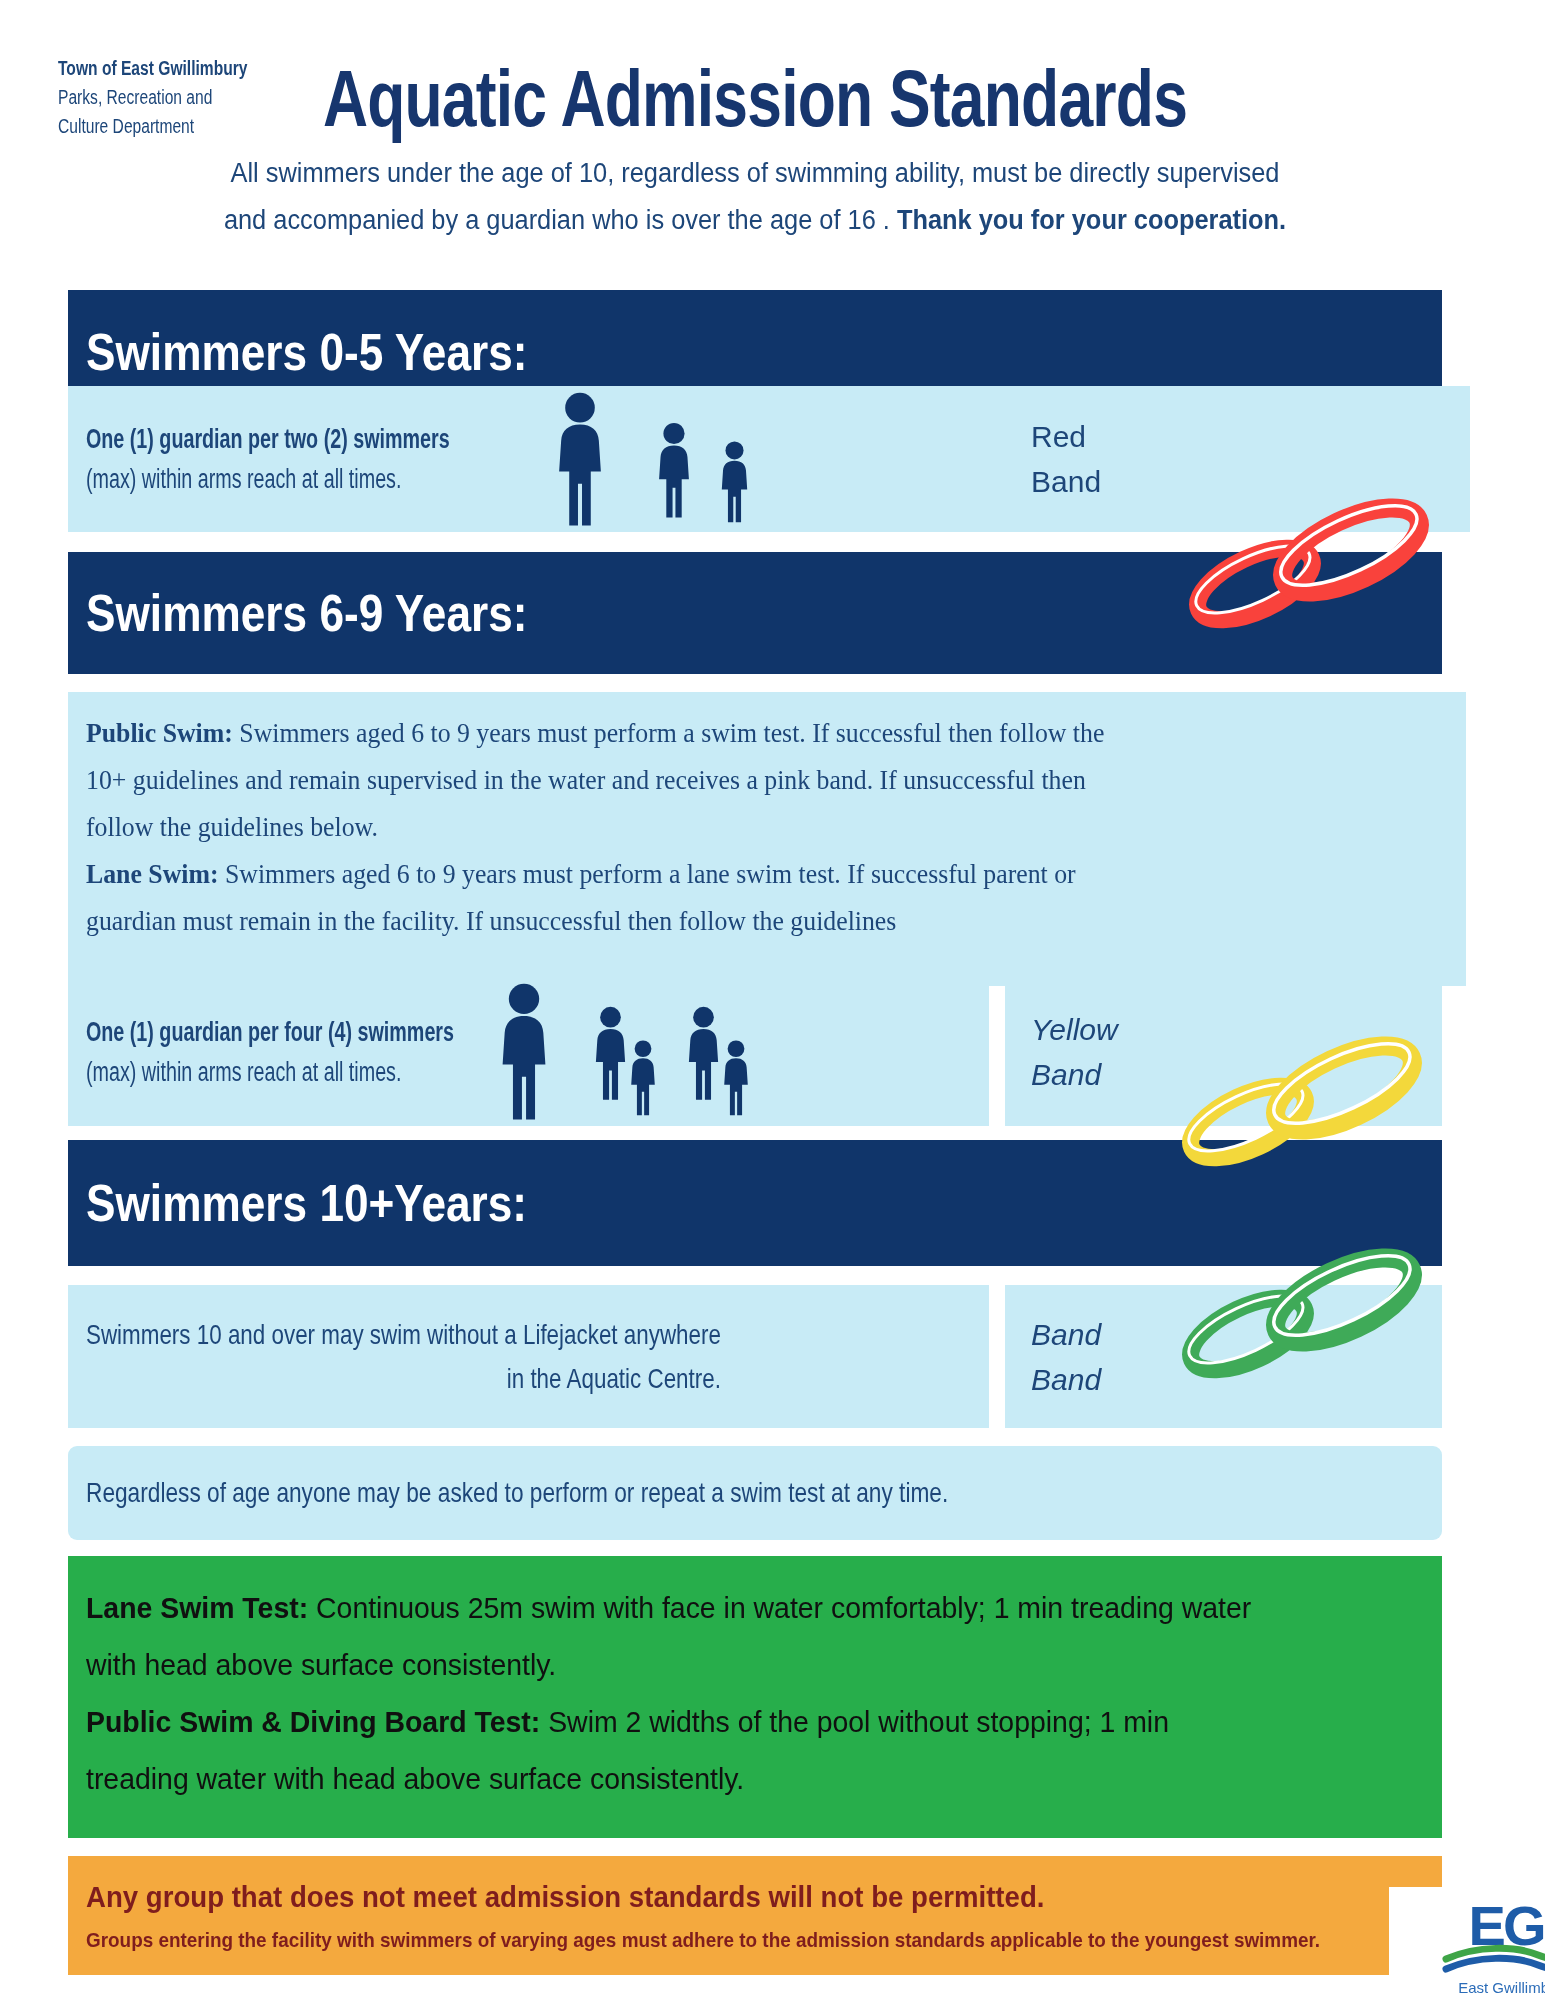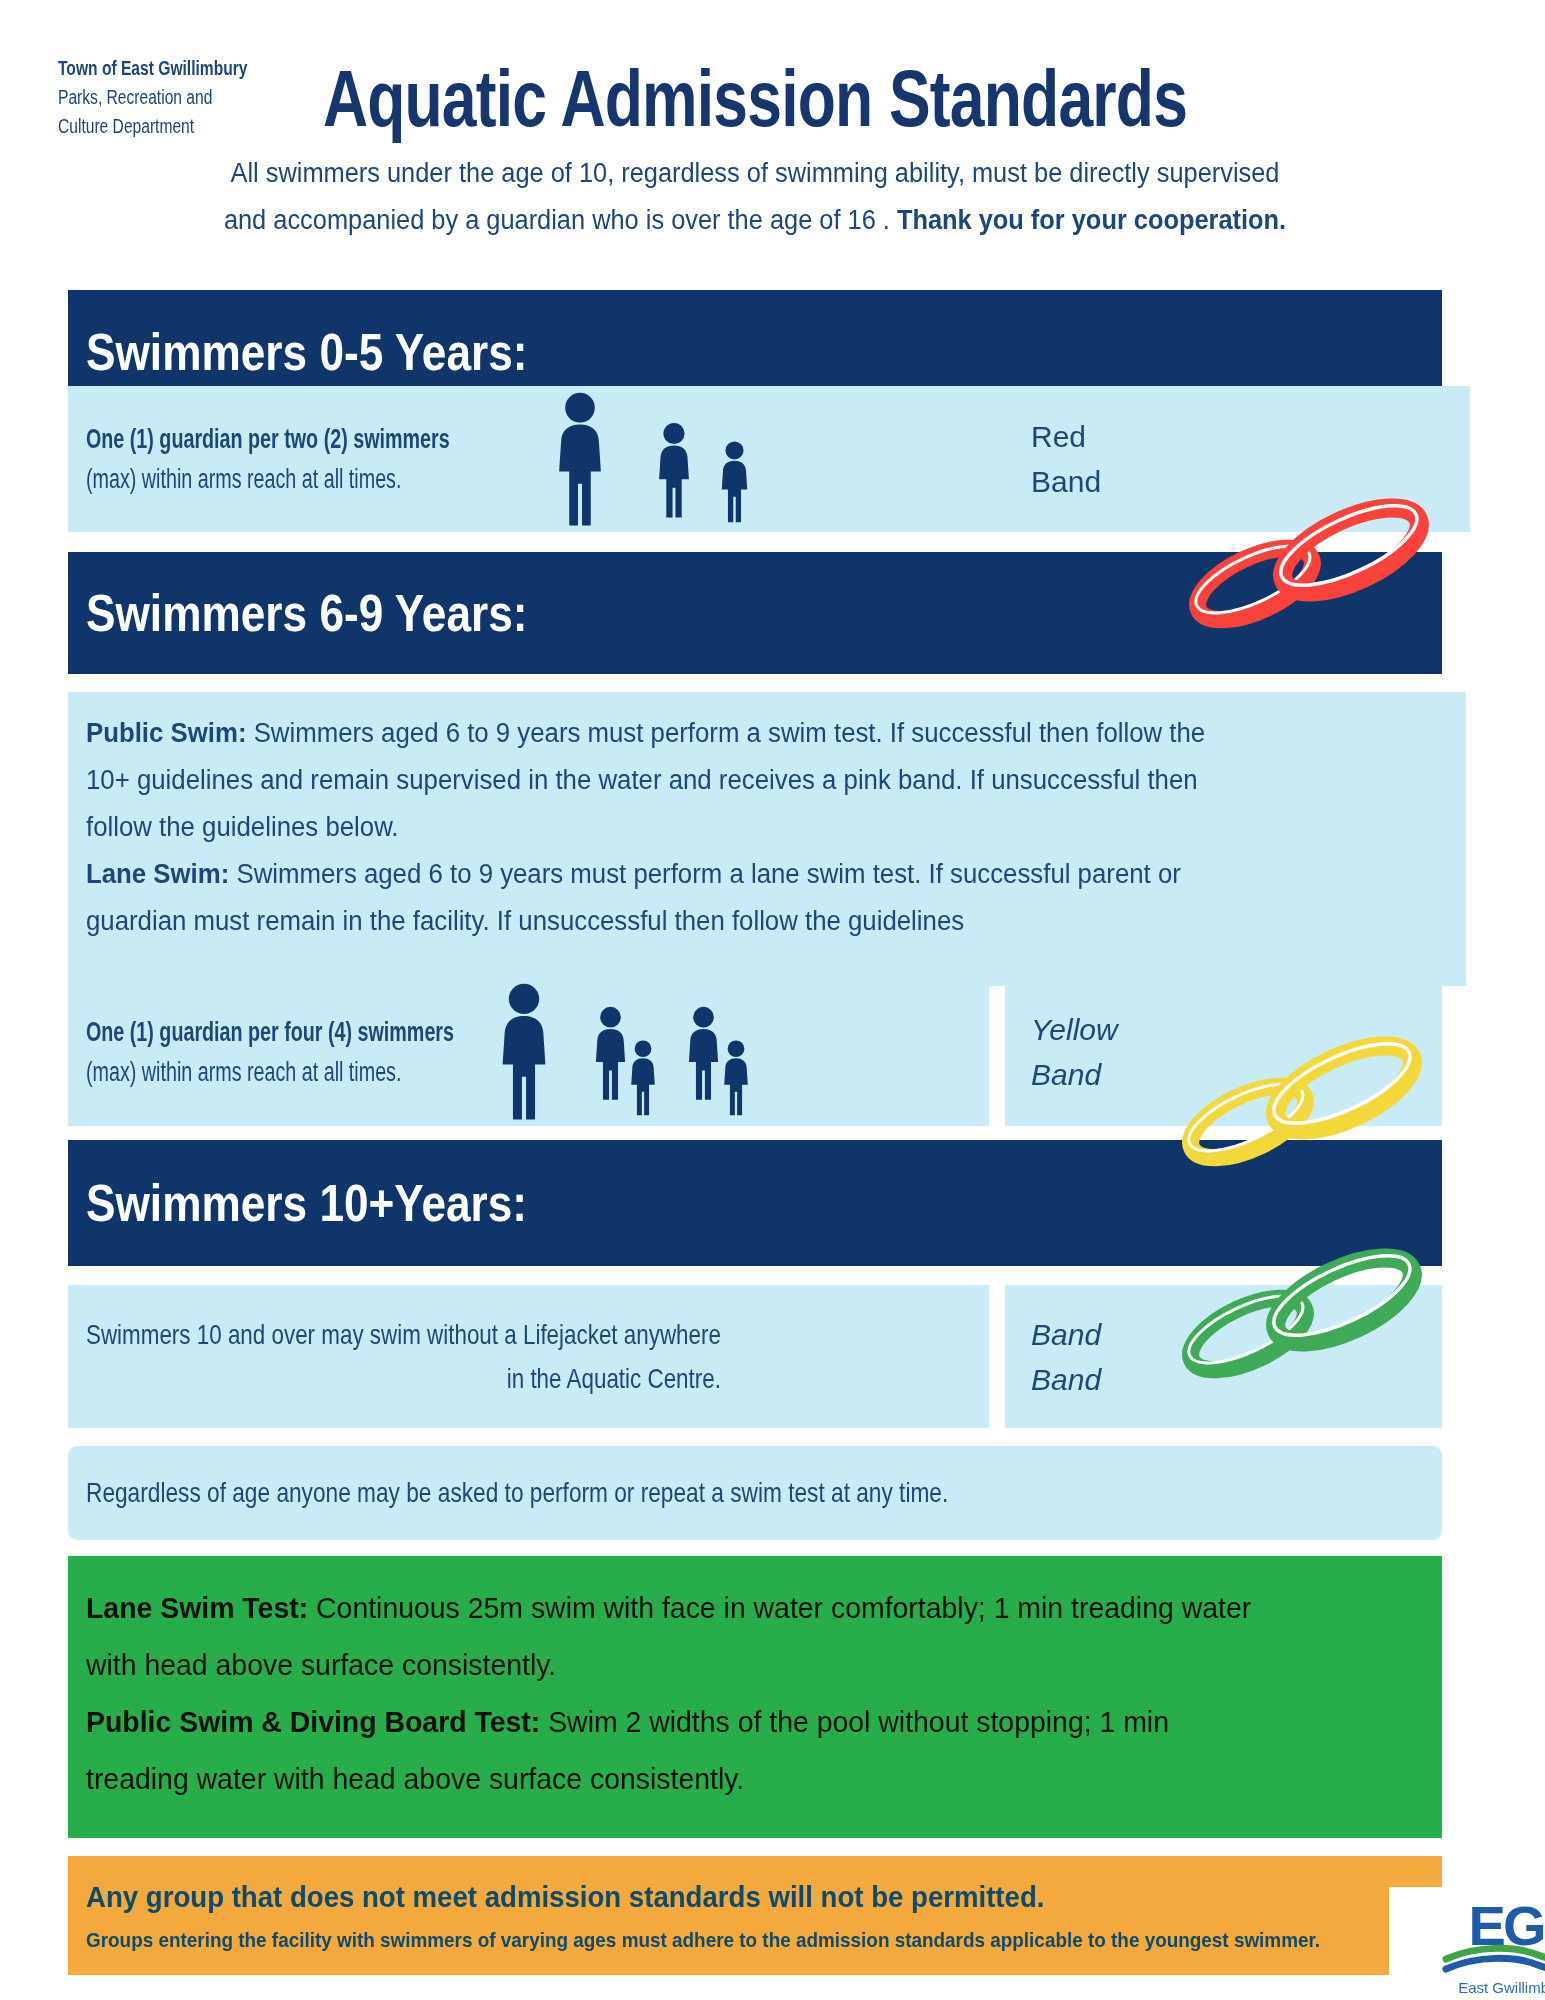--- a/index.html
+++ b/index.html
@@ -48,38 +48,38 @@
   .band-label{position:absolute; left:26px; top:50%; transform:translateY(-50%);
     color:var(--text-navy,#1D4679); font-size:30px; line-height:45px;}
   .band-label.it{font-style:italic;}
 
   .bands{position:absolute; width:258px; height:190px; z-index:6; pointer-events:none;}
   .bands-red{left:1183px; top:462px;}
   .bands-yellow{left:1176px; top:1000px;}
   .bands-green{left:1176px; top:1212px;}
 
   
-  .para-box{left:68px; top:692px; width:1374px; height:270px; padding:12px;}
+  .para-box{left:68px; top:692px; width:1374px; height:270px; padding:12px;font-family:Liberation Serif, serif;}
   .para-box .inner{position:absolute; left:18px; top:18px;}
   .para-box .tline{font-size:27px; line-height:47px; color:var(--text-navy,#1D4679); white-space:nowrap;
     transform:scaleX(.955); transform-origin:0 0;}
   .tline b{font-weight:bold;}
 
   
   .note-strip{left:68px; top:1446px; width:1374px; height:94px; display:flex; align-items:center;border-radius:9px;}
   .note-strip span{margin-left:18px; font-size:28px; color:var(--text-navy,#1D4679); white-space:nowrap;
     transform:scaleX(.81); transform-origin:0 50%;}
 
   
   .tests-box{left:68px; top:1556px; width:1374px; height:282px; background:var(--green-section,#27AE4B); color:#101010;}
   .tests-box .inner{position:absolute; left:18px; top:24px;}
   .tests-box .tline{font-size:29px; line-height:57px; white-space:nowrap; transform:scaleX(.98); transform-origin:0 0;}
 
   
-  .footer-box{left:68px; top:1856px; width:1374px; height:119px; background:var(--orange-section,#F4A93E); color:#0c4a6e;}
+  .footer-box{left:68px; top:1856px; width:1374px; height:119px; background:var(--orange-section,#F4A93E); color:#7f1d1d;}
   .footer-warning{position:absolute; left:18px; top:24px; font-size:30px; font-weight:bold; white-space:nowrap;
     transform:scaleX(.92); transform-origin:0 0;}
   .footer-detail{position:absolute; left:18px; top:72px; font-size:21px; font-weight:600; white-space:nowrap;
     transform:scaleX(.90); transform-origin:0 0;}
 
   .logo-box{left:1389px; top:1887px; width:156px; height:113px; background:#fff; z-index:8;
     display:flex; align-items:center; justify-content:center;padding-left:48px;}
 </style>
 </head>
 <body>

